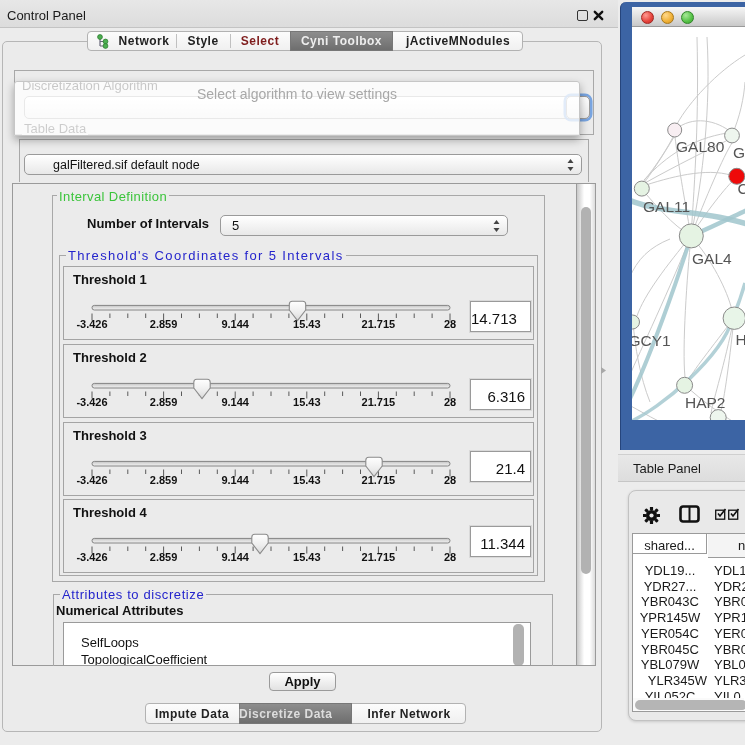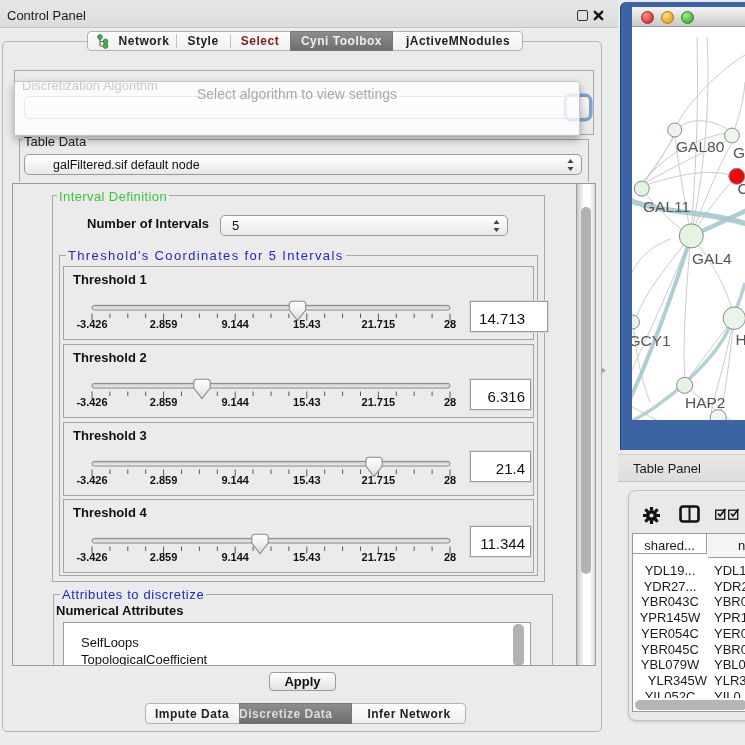--- a/index.html
+++ b/index.html
@@ -45,21 +45,21 @@
 <div class="abs" style="left:230px;top:34px;width:60px;text-align:center;font-size:12px;font-weight:bold;letter-spacing:0.5px;color:#7f1d1d">Select</div>
 <div class="abs" style="left:290px;top:34px;width:103px;text-align:center;font-size:12px;font-weight:bold;letter-spacing:0.5px;color:#eee">Cyni Toolbox</div>
 <div class="abs" style="left:393px;top:34px;width:130px;text-align:center;font-size:12px;font-weight:bold;letter-spacing:0.5px;color:#222">jActiveMNodules</div>
 
 <div class="abs" style="left:14px;top:70px;width:578px;height:63px;border:1px solid #a8a8a8"></div>
 <div class="abs" style="left:22px;top:78px;font-size:13px;color:#000">Discretization Algorithm</div>
 <div class="abs" style="left:24px;top:96px;width:566px;height:23px;background:linear-gradient(#fff,#e9e9e9);border:1px solid #9a9a9a;border-radius:5px;box-sizing:border-box"></div>
 <div class="abs" style="left:566px;top:96px;width:24px;height:23px;background:linear-gradient(#fff,#e9e9e9);border:1px solid #9a9a9a;border-radius:5px;box-shadow:0 0 0 2.5px rgba(100,152,222,0.85);box-sizing:border-box"></div>
 
 <div class="abs" style="left:19px;top:139px;width:568px;height:42px;border:1px solid #a8a8a8;border-bottom:none"></div>
-<div class="abs" style="left:22px;top:134px;background:#ebebeb;padding:0 2px;font-size:13px;color:#1a1a1a">Table Data</div>
+<div class="abs" style="left:22px;top:121px;background:#ebebeb;padding:0 2px;font-size:13px;color:#1a1a1a">Table Data</div>
 
 <div class="abs" style="left:14px;top:81px;width:564px;height:53px;background:rgba(255,255,255,0.78);border:1px solid #c6c6c6;border-radius:3px 3px 0 0;box-shadow:0 4px 9px rgba(0,0,0,0.32);z-index:30">
   <div style="position:absolute;left:0;top:4px;width:100%;text-align:center;font-size:14px;color:#a8a8a8">Select algorithm to view settings</div>
 </div>
 <div class="abs" style="left:24px;top:154px;width:558px;height:21px;background:linear-gradient(#ffffff,#e8e8e8);border:1px solid #9a9a9a;border-radius:5px;box-sizing:border-box">
   <div class="abs" style="left:28px;top:3px;font-size:12.5px;color:#111">galFiltered.sif default node</div>
   <svg class="abs" style="right:6px;top:3px" width="9" height="14" viewBox="0 0 9 14">
       <path d="M4.5 1 L7.5 5 L1.5 5 Z" fill="#444"></path>
       <path d="M4.5 13 L7.5 9 L1.5 9 Z" fill="#444"></path>
     </svg>
@@ -113,21 +113,21 @@
       <text x="28.0" y="33" font-size="11" font-weight="bold" fill="#111" text-anchor="middle" font-family="Liberation Sans, sans-serif">-3.426</text>
       <text x="99.6" y="33" font-size="11" font-weight="bold" fill="#111" text-anchor="middle" font-family="Liberation Sans, sans-serif">2.859</text>
       <text x="171.2" y="33" font-size="11" font-weight="bold" fill="#111" text-anchor="middle" font-family="Liberation Sans, sans-serif">9.144</text>
       <text x="242.8" y="33" font-size="11" font-weight="bold" fill="#111" text-anchor="middle" font-family="Liberation Sans, sans-serif">15.43</text>
       <text x="314.4" y="33" font-size="11" font-weight="bold" fill="#111" text-anchor="middle" font-family="Liberation Sans, sans-serif">21.715</text>
       <text x="386.0" y="33" font-size="11" font-weight="bold" fill="#111" text-anchor="middle" font-family="Liberation Sans, sans-serif">28</text>
       <g transform="translate(233.5,0)">
         <path d="M -8.2,15 L -8.2,9.3 Q -8.2,6.3 -5.2,6.3 L 5.2,6.3 Q 8.2,6.3 8.2,9.3 L 8.2,15 L 0,25.7 Z" fill="url(#thm)" stroke="#8b8b8b" stroke-width="1.1" stroke-linejoin="round"></path>
       </g>
     </svg>
-<div style="position:absolute;left:406px;top:34px;width:54px;height:29px;background:#fff;border:1px solid #9a9a9a;box-shadow:0 0 0 1px #d9d9d9;font-size:15px;color:#111;text-align:right;line-height:34px;padding-right:22px">14.713</div>
+<div style="position:absolute;left:406px;top:34px;width:54px;height:29px;background:#fff;border:1px solid #9a9a9a;box-shadow:0 0 0 1px #d9d9d9;font-size:15px;color:#111;line-height:34px;padding-right:5px">14.713</div>
 </div>
 <div style="position:absolute;left:63px;top:344px;width:469px;height:72px;border:1px solid #a4a4a4;background:#ebebeb">
 <div style="position:absolute;left:9px;top:5px;font-size:13px;font-weight:bold;color:#111">Threshold 2</div>
 <svg width="470" height="46" style="position:absolute;left:0;top:28px">
       <rect x="28.0" y="10.4" width="358.0" height="4.6" rx="2.3" fill="url(#trk)" stroke="#858585" stroke-width="1"></rect>
       <line x1="28.0" y1="18.5" x2="28.0" y2="25.5" stroke="#5a5a5a" stroke-width="1"></line>
       <line x1="45.9" y1="18.5" x2="45.9" y2="23.0" stroke="#5a5a5a" stroke-width="1"></line>
       <line x1="63.8" y1="18.5" x2="63.8" y2="23.0" stroke="#5a5a5a" stroke-width="1"></line>
       <line x1="81.7" y1="18.5" x2="81.7" y2="23.0" stroke="#5a5a5a" stroke-width="1"></line>
       <line x1="99.6" y1="18.5" x2="99.6" y2="25.5" stroke="#5a5a5a" stroke-width="1"></line>

